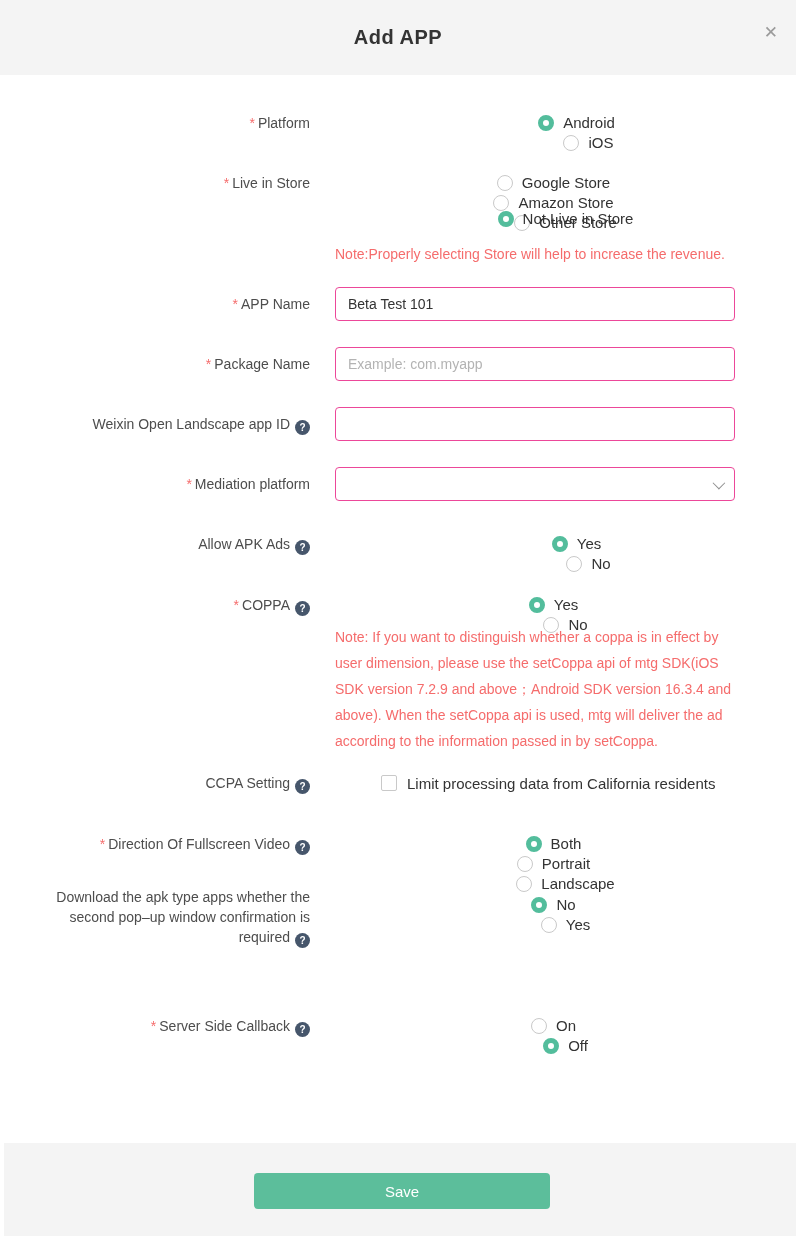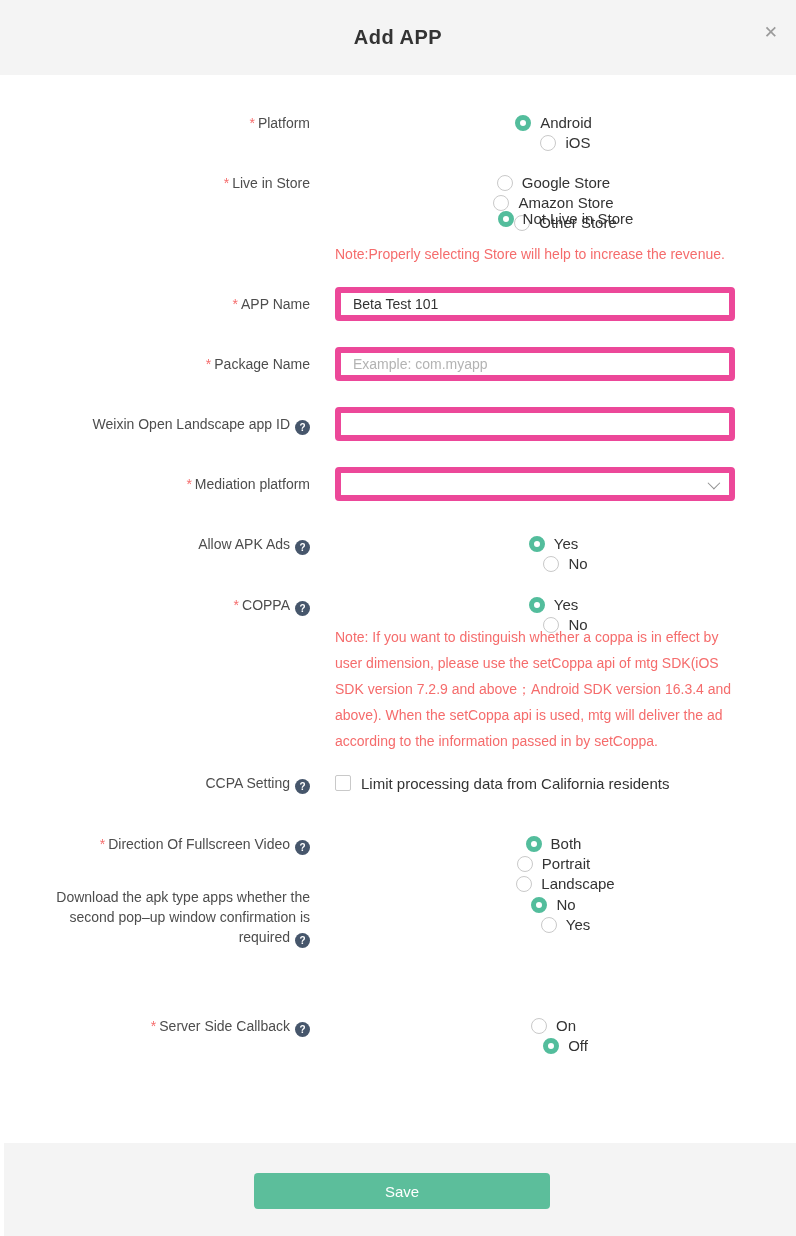--- a/index.html
+++ b/index.html
@@ -62,21 +62,21 @@
     font-size: 14px;
   }
   .label-narrow { padding-left: 32px; }
   .form-control {
     margin-left: 25px;
     flex: 1;
   }
   .pt7 { padding-top: 7px; }   
   .pt8 { padding-top: 8px; }
   
-  .mb40 { margin-bottom: 40px; }
+  .mb40 { margin-bottom: 40px; gap: 46px; }
   .mb26 { margin-bottom: 26px; }
   .mb33 { margin-bottom: 33px; }
   .mb20 { margin-bottom: 20px; }
   .mb19 { margin-bottom: 19px; }
   .mb32 { margin-bottom: 32px; }
   .mb68 { margin-bottom: 68px; }
   
   .radio-line { display: flex; align-items: center; height: 20px; flex-direction: column; }
   .radio-line + .radio-line { margin-top: 16px; }
   .radio-opt {
@@ -106,21 +106,21 @@
     border-radius: 2px;
     background: #fff;
     margin-right: 10px;
     flex: 0 0 16px;
   }
   .checkbox-text { font-size: 15px; color: #333; }
   
   .text-input, .select-box {
     width: 400px;
     height: 34px;
-    border: 6px solid #ec4899;
+    border: 1px solid #ec4899;
     border-radius: 4px;
     padding: 0 12px;
     font-size: 14px;
     color: #333;
     background: #fff;
     outline: none;
     font-family: "Liberation Sans", sans-serif;
   }
   .text-input::placeholder { color: #b3b3b3; }
   .select-box {

